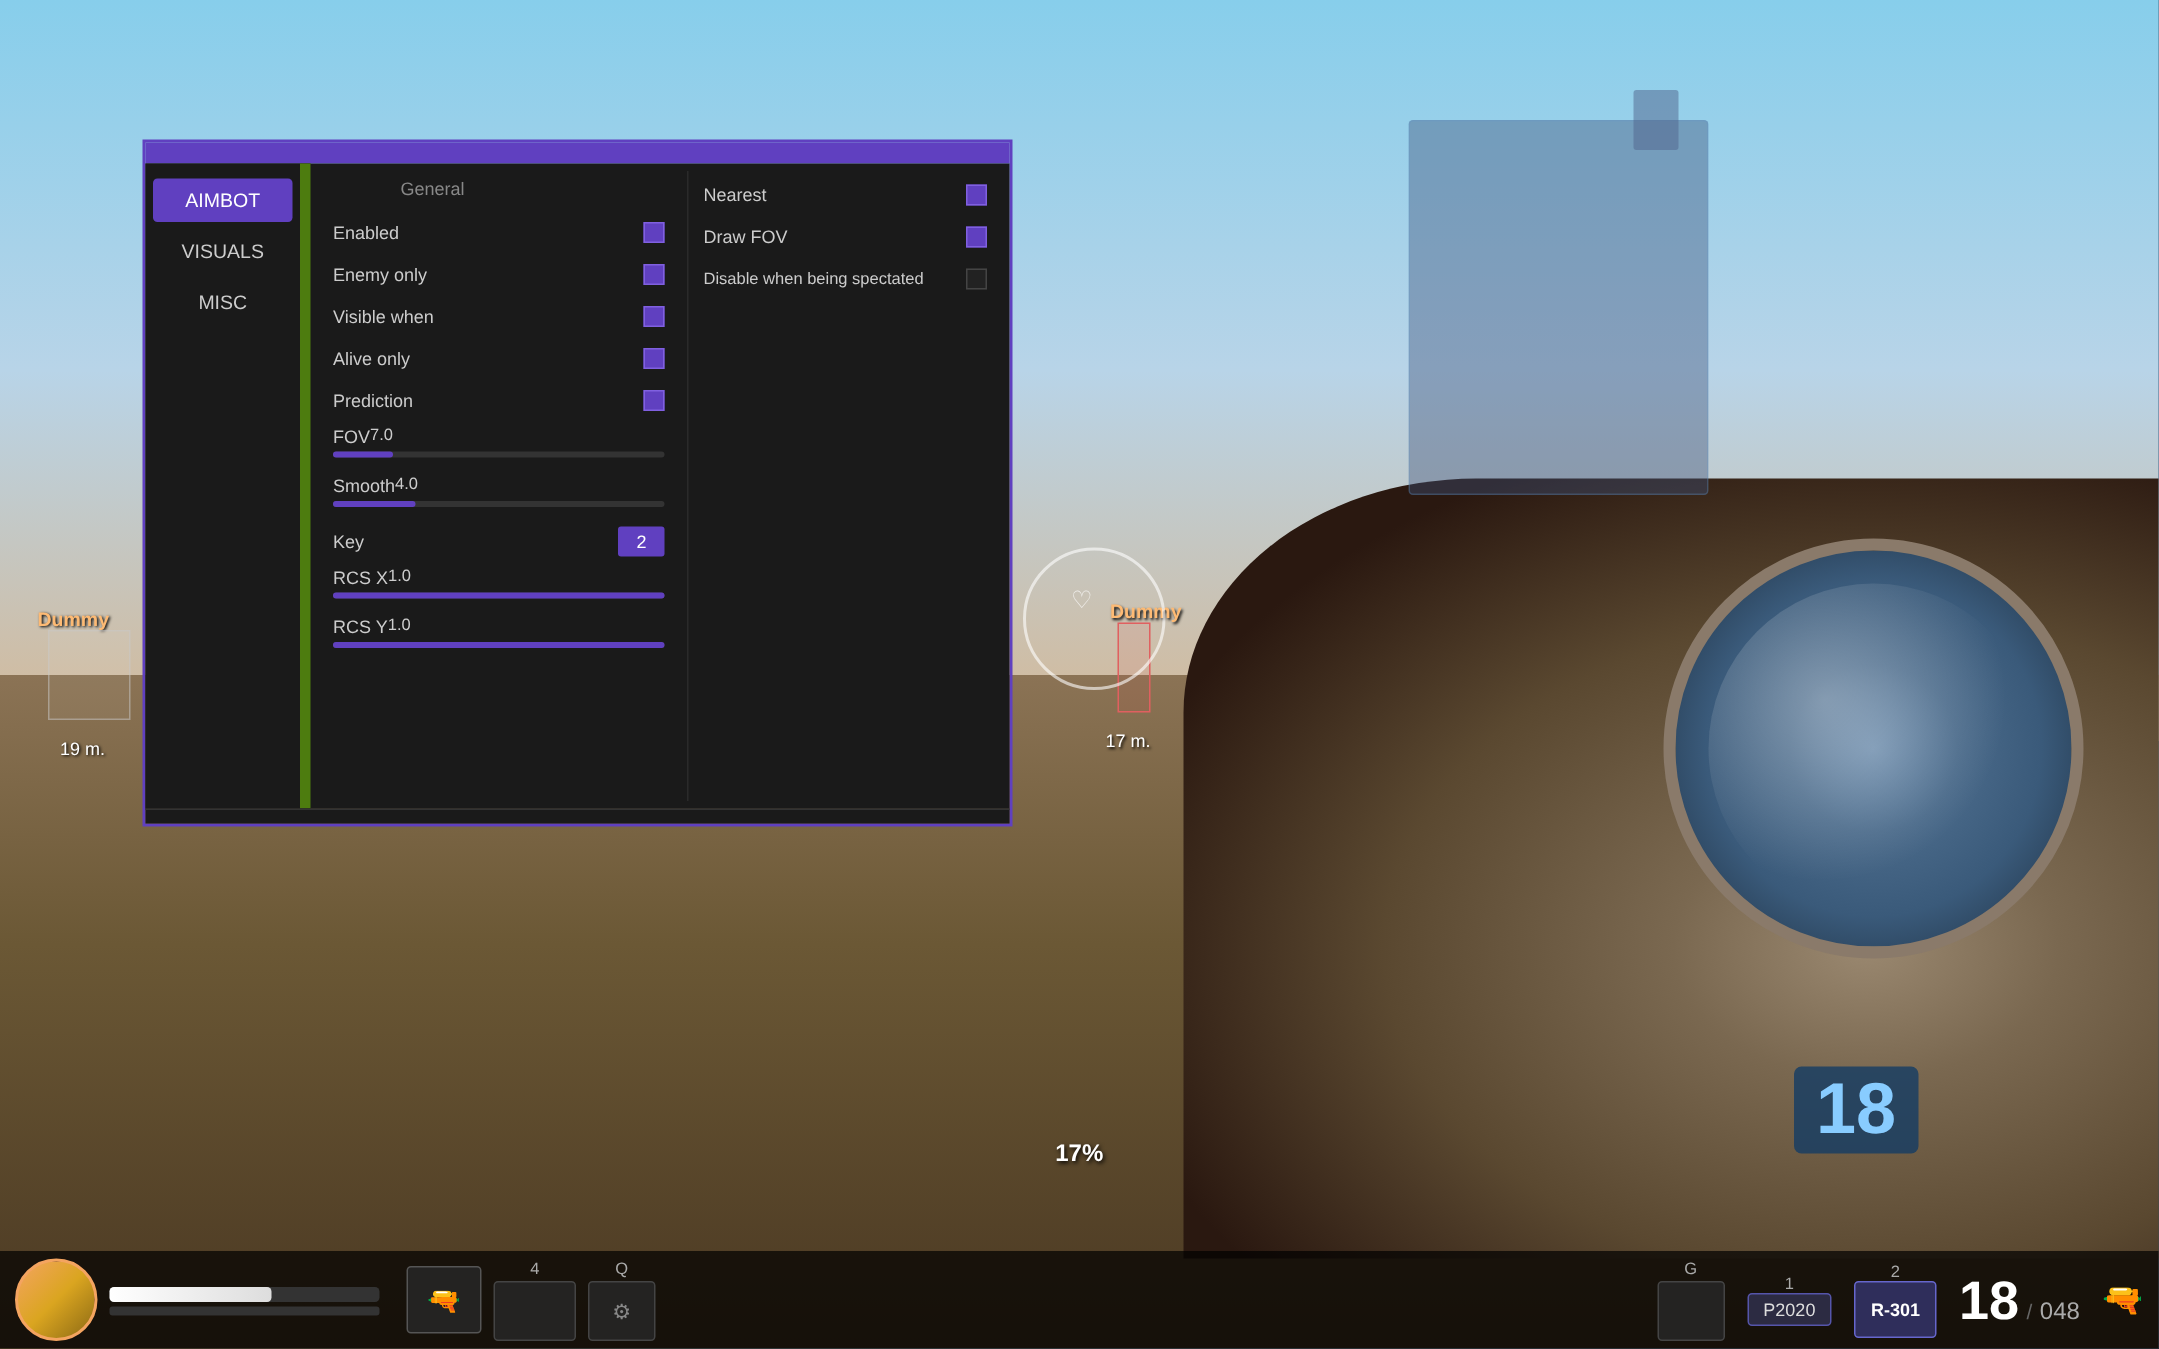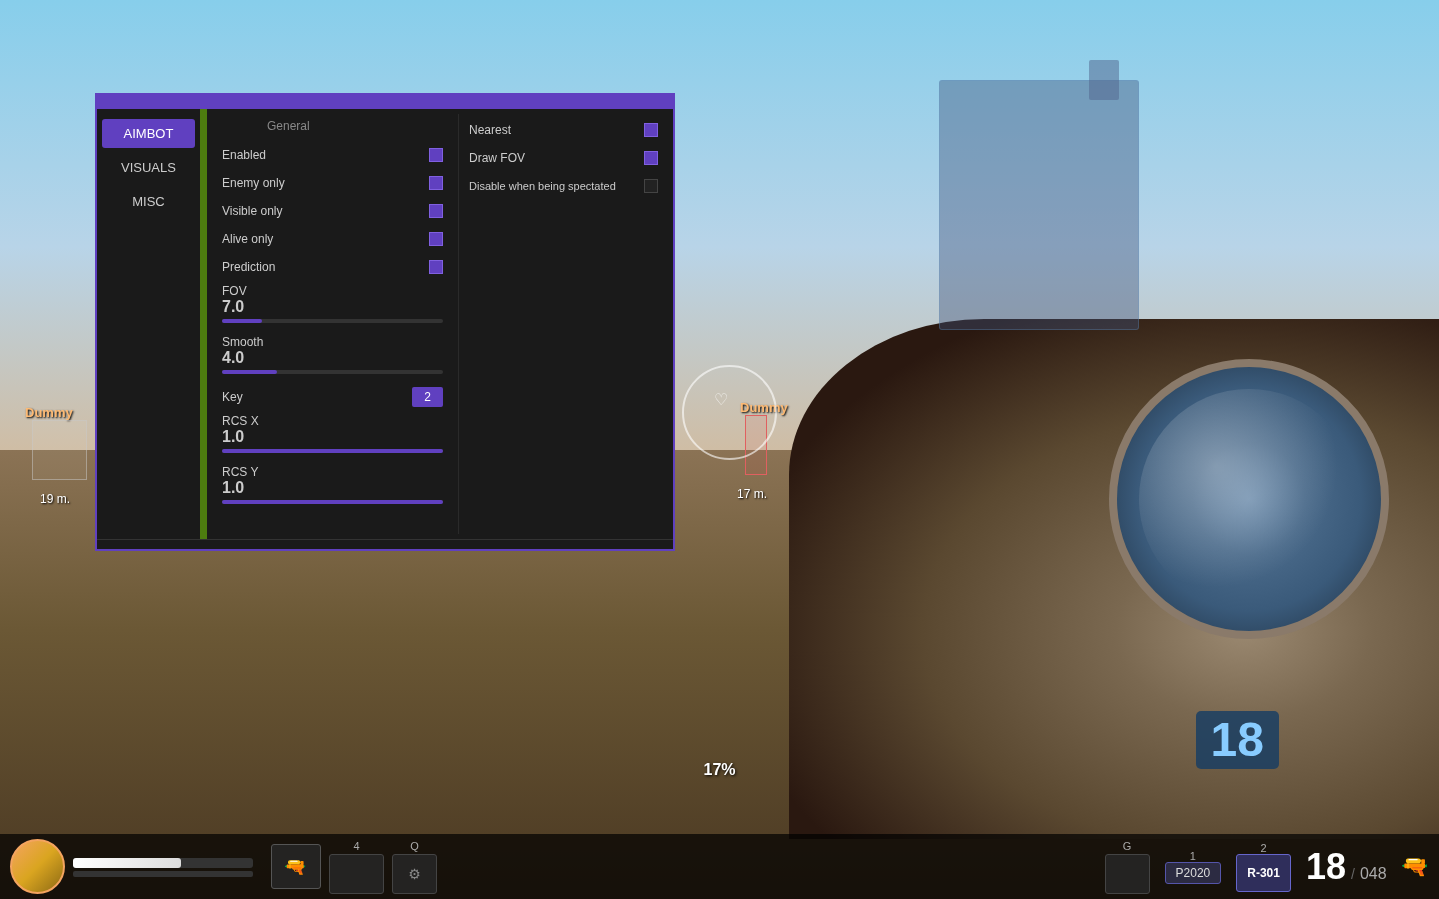--- a/index.html
+++ b/index.html
@@ -248,32 +248,30 @@
 
     
     .slider-row {
       margin-bottom: 12px;
     }
 
     .slider-label-row {
       display: flex;
       justify-content: flex-start;
       margin-bottom: 3px;
-      flex-direction: column;
     }
 
     .slider-label {
       color: #cccccc;
       font-size: 12px;
     }
 
     .slider-value {
       color: #cccccc;
-      font-size: 16px;
-      font-weight: bold;
+      font-size: 11px;
     }
 
     .slider-track {
       width: 100%;
       height: 4px;
       background: #333;
       border-radius: 2px;
       position: relative;
     }
 
@@ -364,21 +362,21 @@
           <span class="setting-label">Enabled</span>
           <div class="toggle-box"></div>
         </div>
 
         <div class="setting-row">
           <span class="setting-label">Enemy only</span>
           <div class="toggle-box"></div>
         </div>
 
         <div class="setting-row">
-          <span class="setting-label">Visible only</span>
+          <span class="setting-label">Visible when</span>
           <div class="toggle-box"></div>
         </div>
 
         <div class="setting-row">
           <span class="setting-label">Alive only</span>
           <div class="toggle-box"></div>
         </div>
 
         <div class="setting-row">
           <span class="setting-label">Prediction</span>

